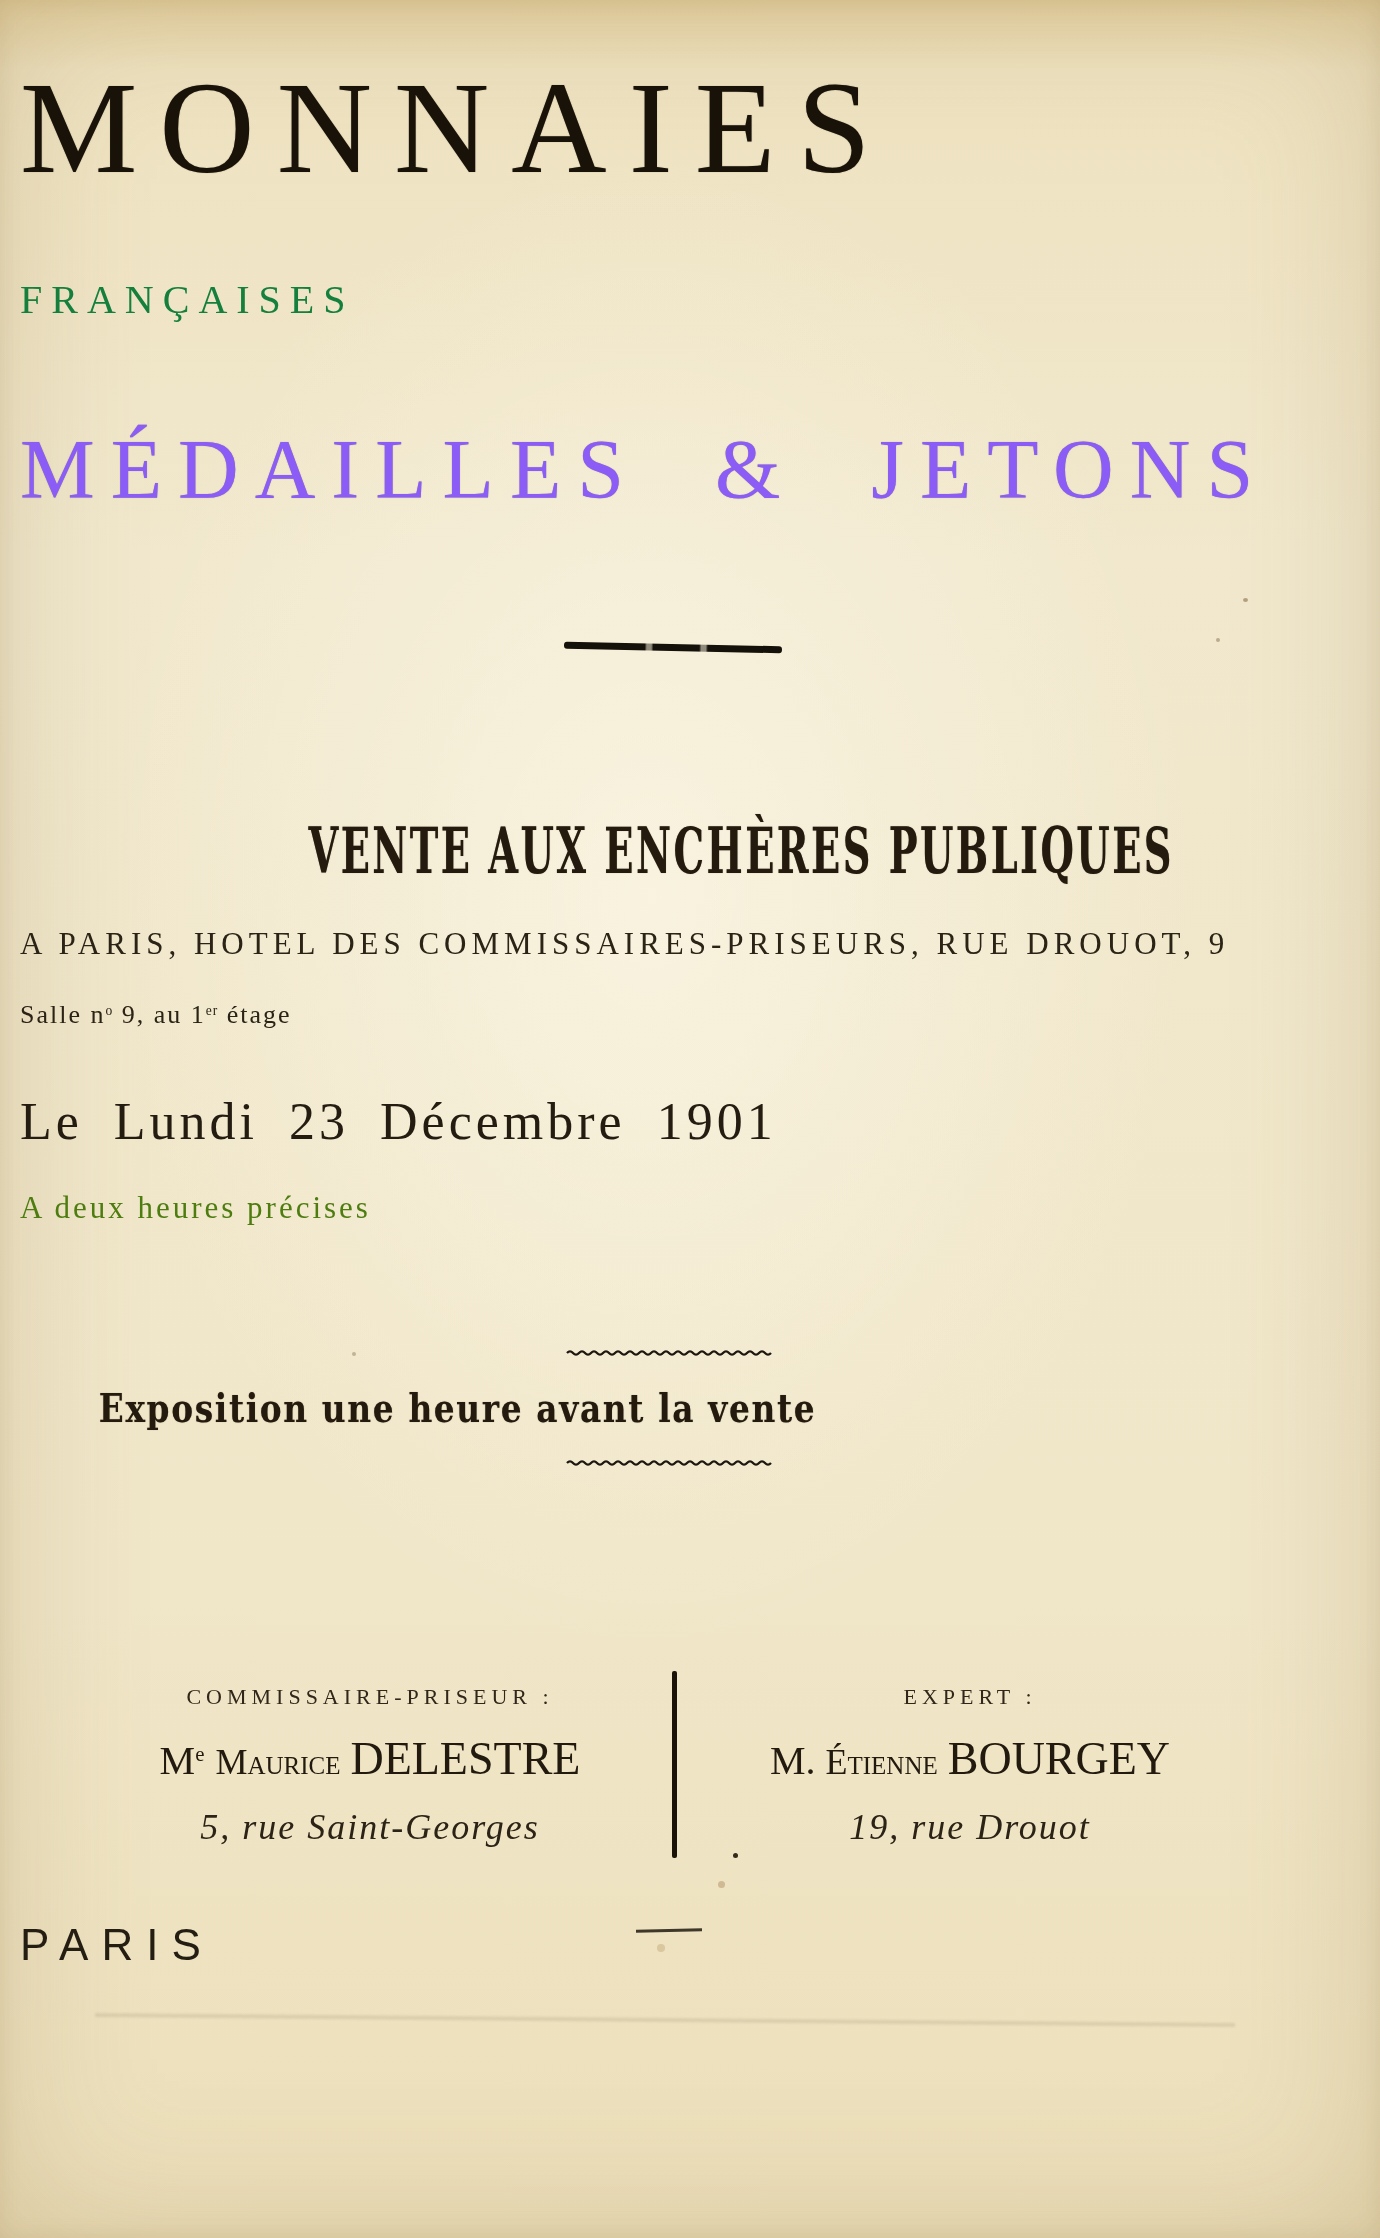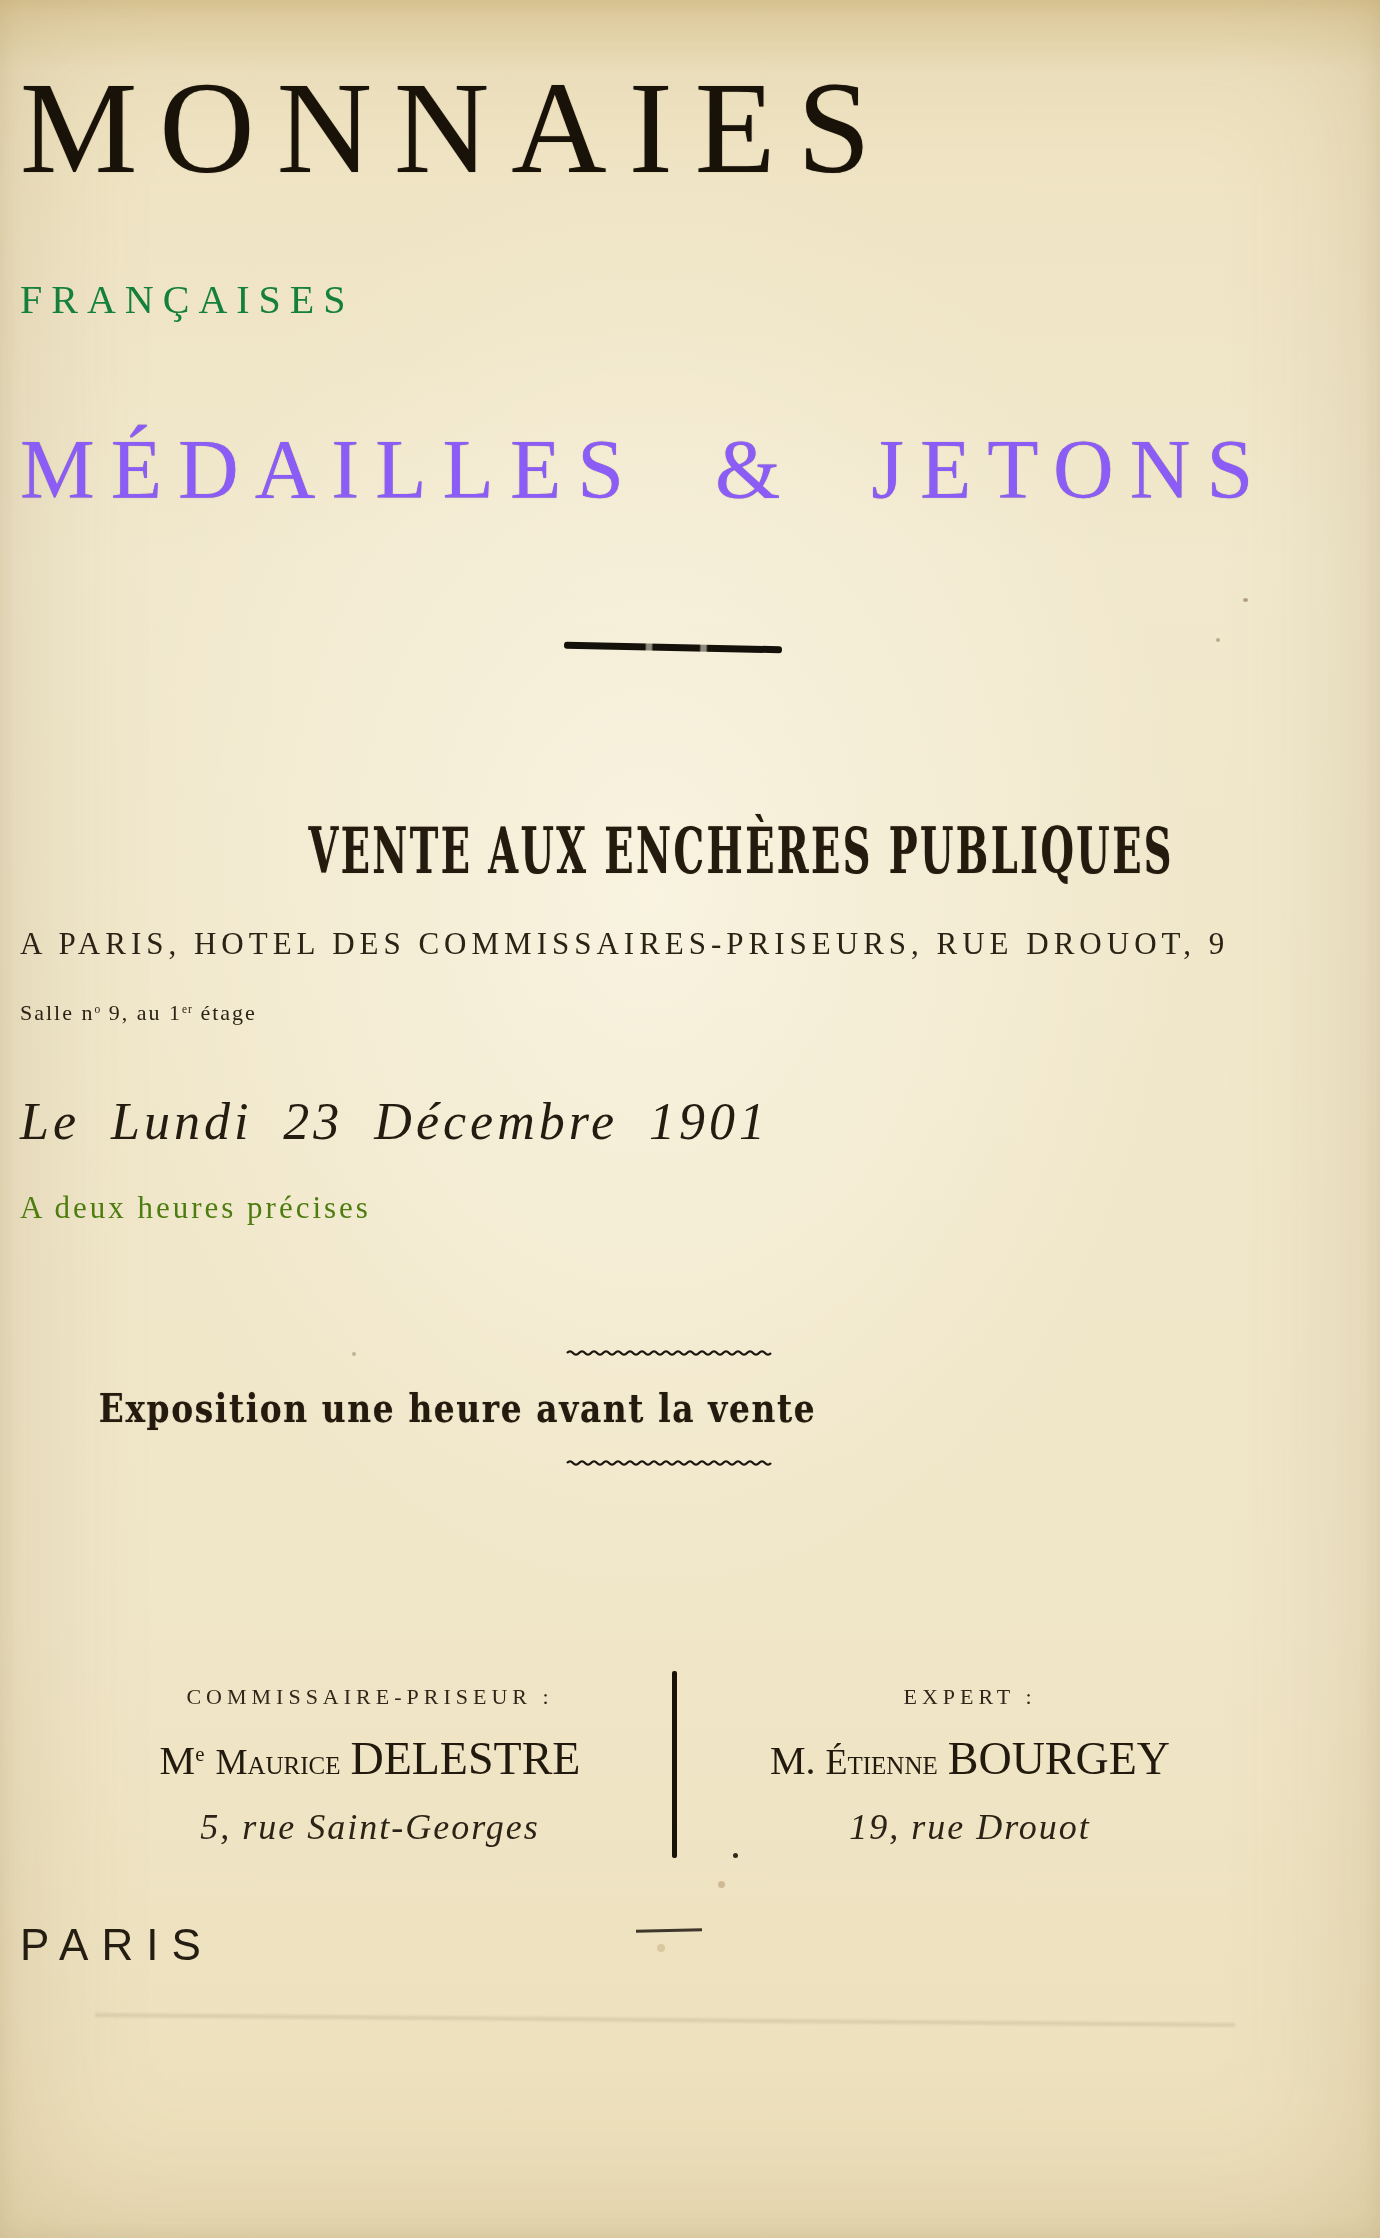--- a/index.html
+++ b/index.html
@@ -25,24 +25,24 @@
     position: absolute; top: 644px; left: 564px; width: 218px; height: 7px;
     border-radius: 3px; transform: rotate(1.2deg);
     background: linear-gradient(90deg, #14100a 0 37%, rgba(20,16,10,0.45) 38% 40%, #14100a 41% 62%, rgba(20,16,10,0.45) 63% 65%, #14100a 66% 100%);
   }
 
   .slab { font-family: "DejaVu Serif", serif; font-weight: bold; color: #241a0d; }
   .sale-heading { top: 816px; }
   .sale-heading span { display: inline-block; font-size: 64px; letter-spacing: 4px; transform: scaleX(0.60); transform-origin: center; line-height: 1.1; text-shadow: 0 0 1px rgba(40,28,10,0.5); }
 
   .sale-location { top: 926px; font-size: 31px; letter-spacing: 5px; color: #2b2315; }
-  .sale-room     { top: 1000px; font-size: 22px; letter-spacing: 2px; color: #2b2315; }
+  .sale-room     { top: 1000px; font-size: 26px; letter-spacing: 2px; color: #2b2315; }
   .sup { font-size: 52%; vertical-align: 0.62em; letter-spacing: 1px; }
 
-  .sale-date { top: 1092px; font-style: italic; font-size: 52px; letter-spacing: 4px; word-spacing: 14px; color: #241c10; }
+  .sale-date { top: 1092px; font-size: 52px; letter-spacing: 4px; word-spacing: 14px; color: #241c10; }
   .sale-time { top: 1190px; font-size: 31px; letter-spacing: 3px; color: #4d7c0f; }
 
   .wavy { position: absolute; left: 566px; }
   .wavy-top { top: 1348px; }
   .wavy-bottom { top: 1458px; }
 
   .exposition { top: 1384px; }
   .exposition span { display: inline-block; font-size: 40px; letter-spacing: 2px; transform: scaleX(0.82); transform-origin: center; text-shadow: 0 0 1px rgba(40,28,10,0.45); }
 
   .col { position: absolute; width: 500px; text-align: center; white-space: nowrap; }

